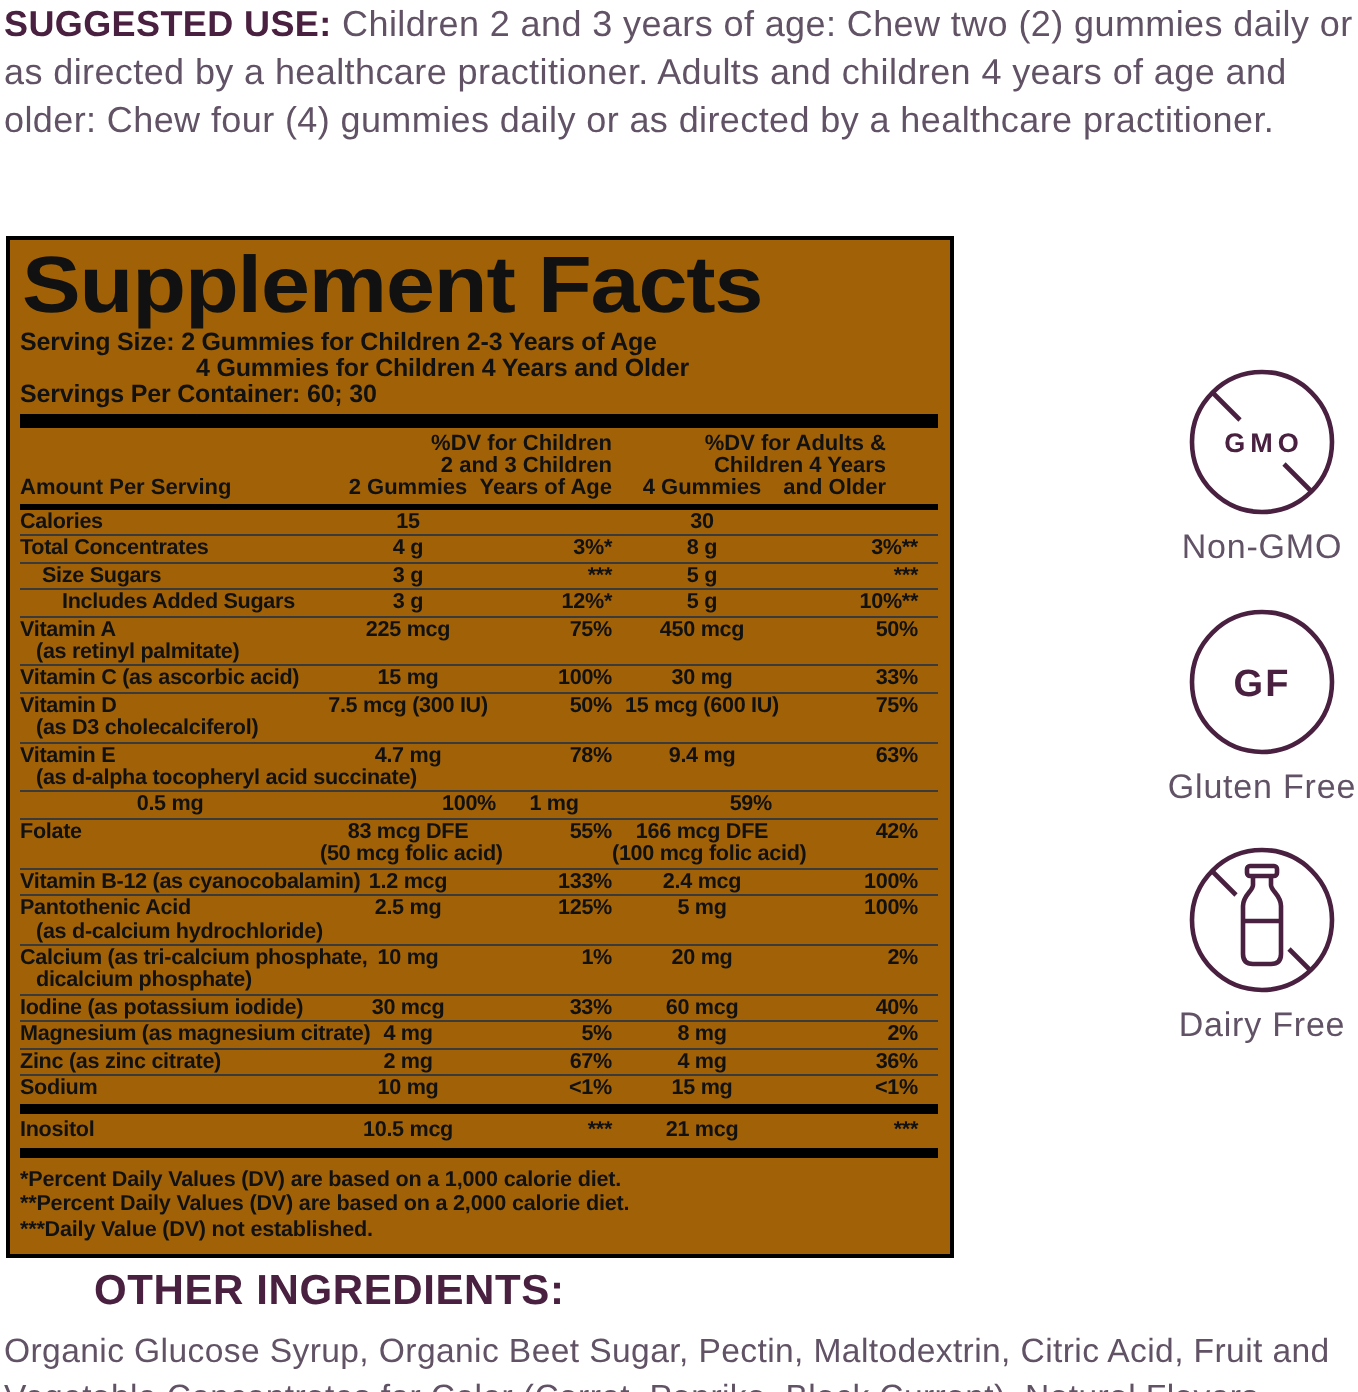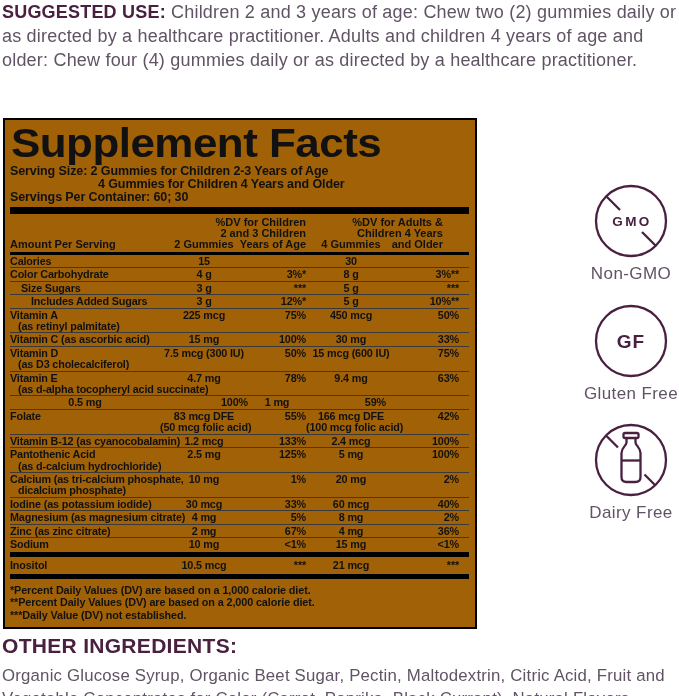--- a/index.html
+++ b/index.html
@@ -51,21 +51,21 @@
   .badge { position:absolute; left:576px; width:110px; text-align:center; }
   .badge svg { display:block; margin:0 auto; }
   .badge .blabel { margin-top:5px; font-size:17px; letter-spacing:.4px; color:#615365; }
   .b1 { top:183px; } .b2 { top:303px; } .b3 { top:422px; }
   .icon-stroke { stroke:#49203f; fill:none; stroke-width:2.3; stroke-linejoin:round; }
   .icon-text { fill:#49203f; font-family:"Liberation Sans",sans-serif; font-weight:700;
                text-anchor:middle; }
 
   
   .other { position:absolute; top:634px; left:2px; width:676px; }
-  .other h2 { font-size:21px; font-weight:700; letter-spacing:.3px; color:#49203f; }
+  .other h2 { font-size:21px; font-weight:700; letter-spacing:.3px; color:#49203f;margin-left:45px; }
   .other p { margin-top:6px; font-size:16.8px; line-height:23.4px; letter-spacing:.2px;
              color:#615365; }
 </style>
 </head>
 <body>
 
 <div class="page">
 
   <p class="suggested"><span class="lbl">SUGGESTED USE:</span><span> Children 2 and 3 years of age: Chew two (2) gummies daily or as directed by a healthcare practitioner. Adults and children 4 years of age and older: Chew four (4) gummies daily or as directed by a healthcare practitioner.</span></p>
 
@@ -105,21 +105,21 @@
       <span class="l1">15</span>
     </div>
     <div class="c dv dv2"></div>
     <div class="c amt">
       <span class="l1">30</span>
     </div>
     <div class="c dv dv4"></div>
   </div>
         <div class="row grid5">
     <div class="c name">
-      <span class="n1">Color Carbohydrate</span>
+      <span class="n1">Total Concentrates</span>
     </div>
     <div class="c amt">
       <span class="l1">4 g</span>
     </div>
     <div class="c dv dv2">3%*</div>
     <div class="c amt">
       <span class="l1">8 g</span>
     </div>
     <div class="c dv dv4">3%**</div>
   </div>

